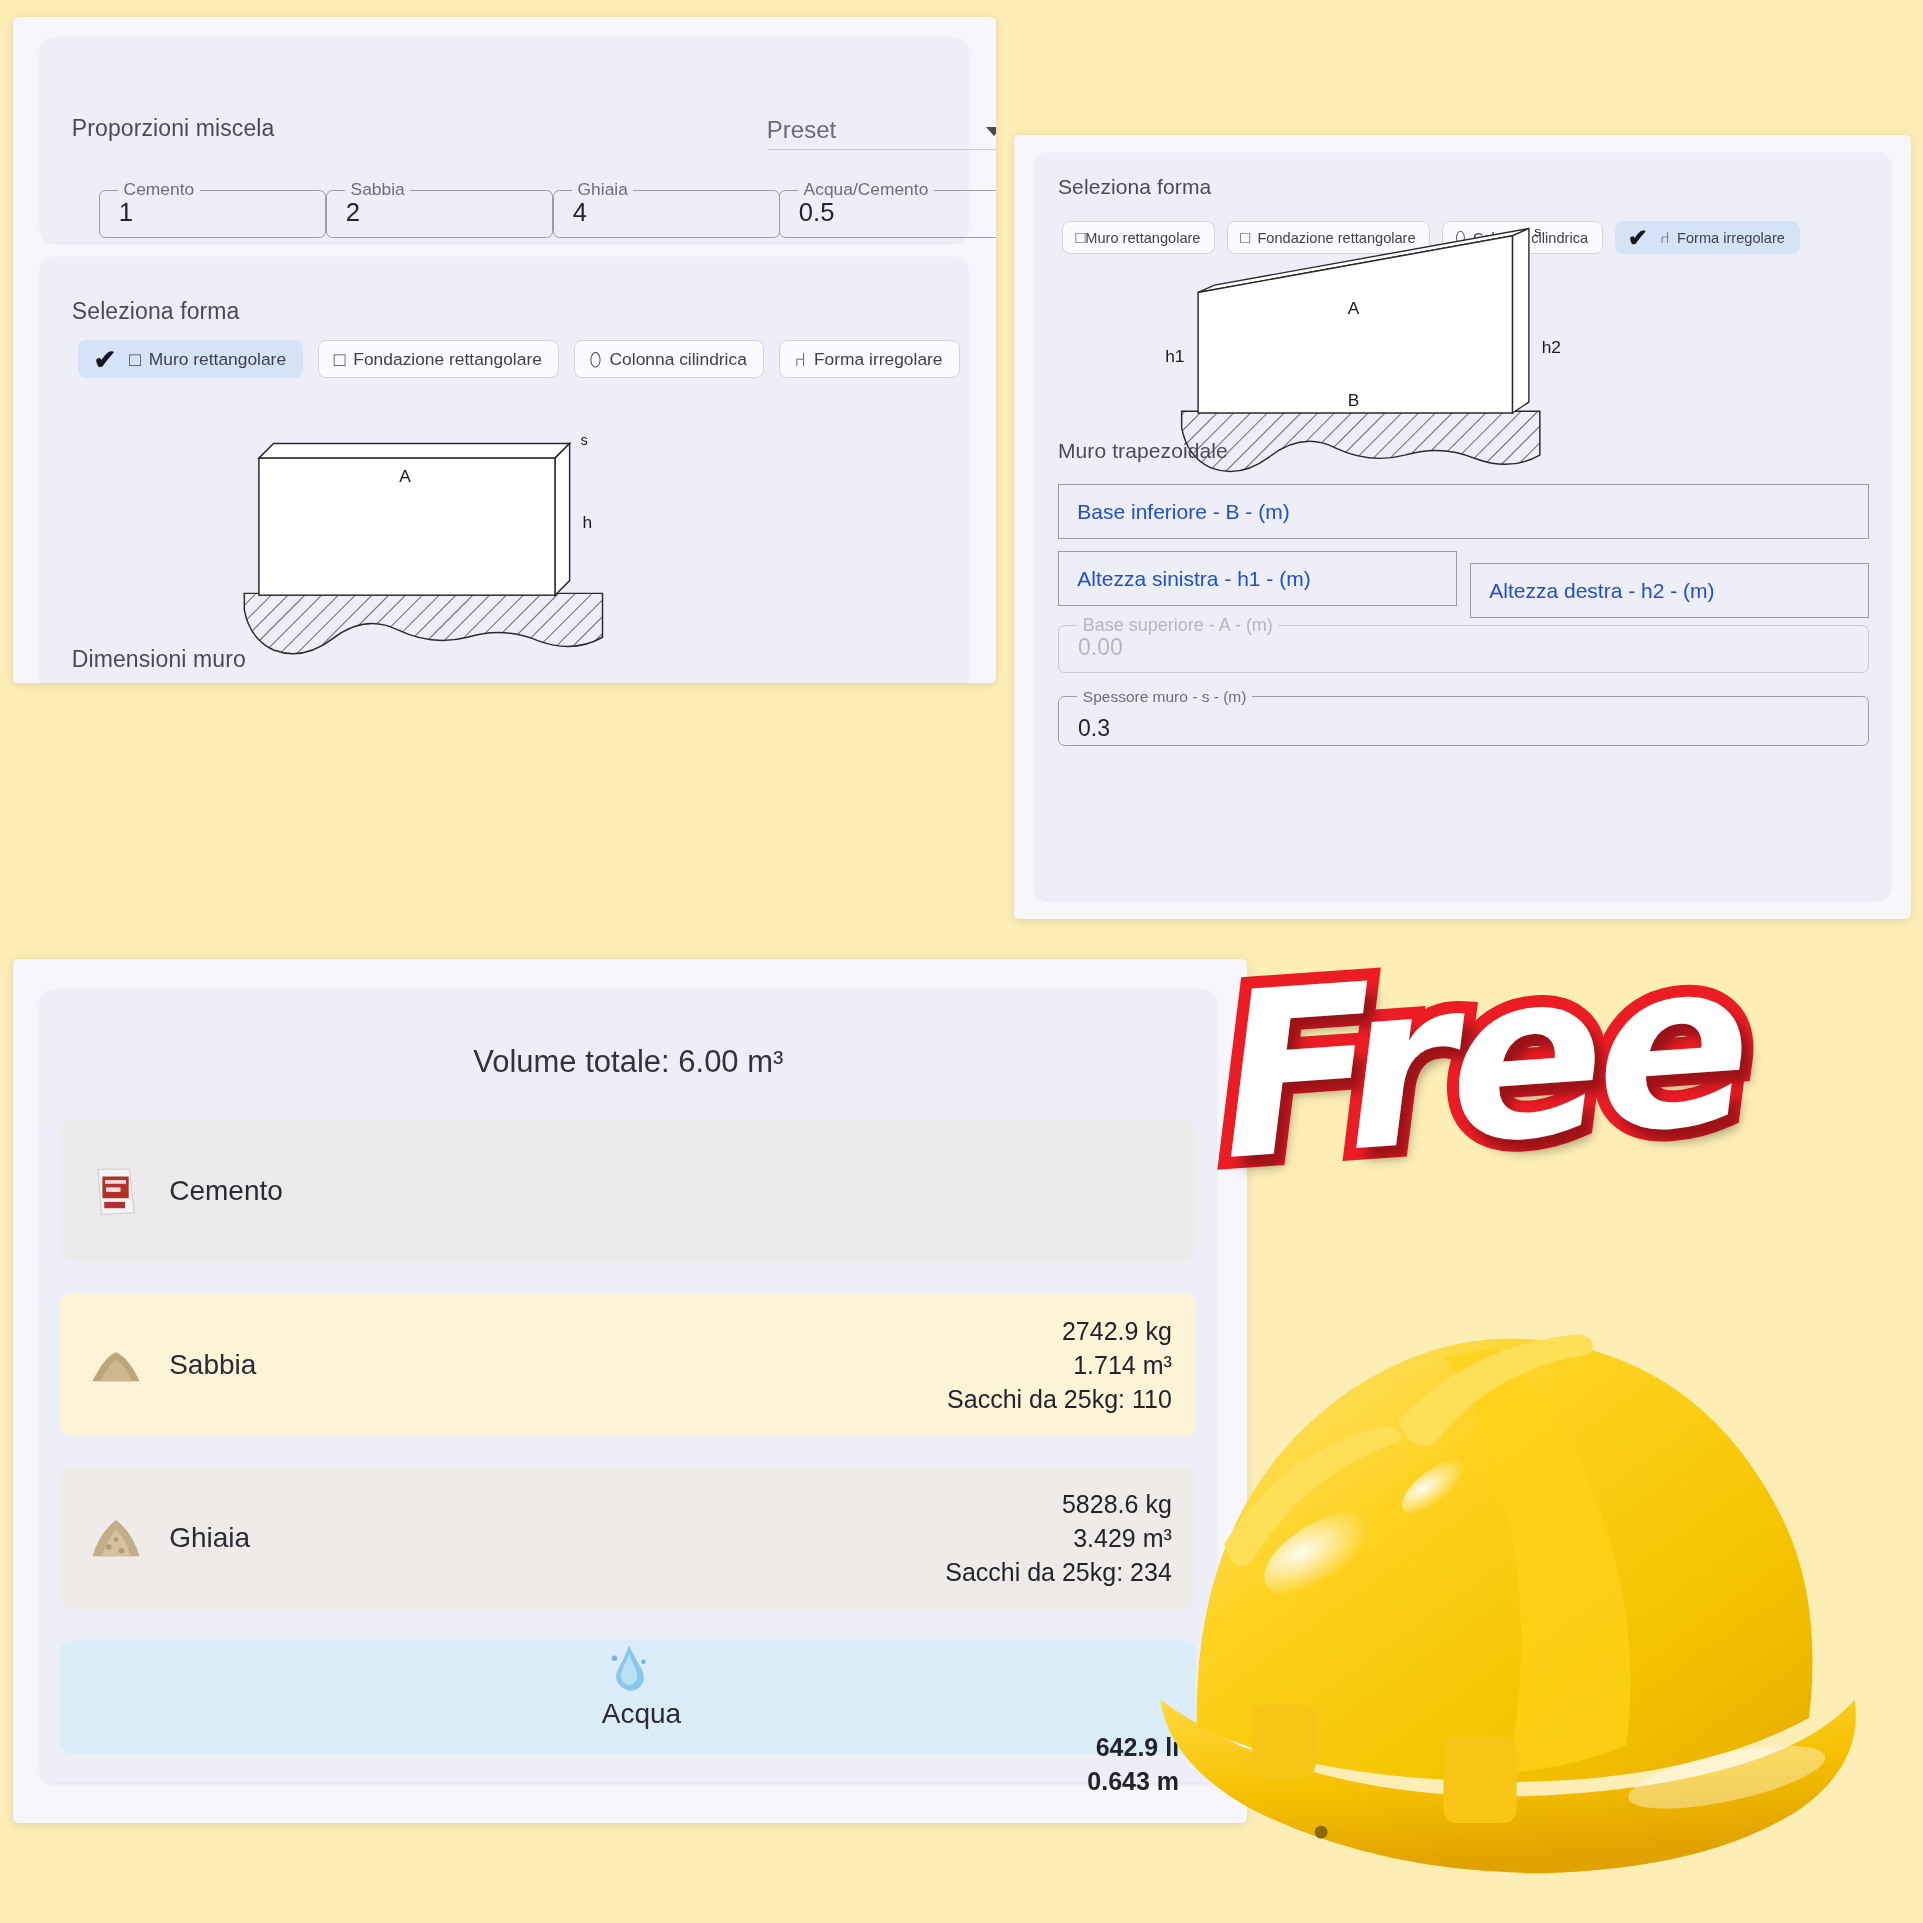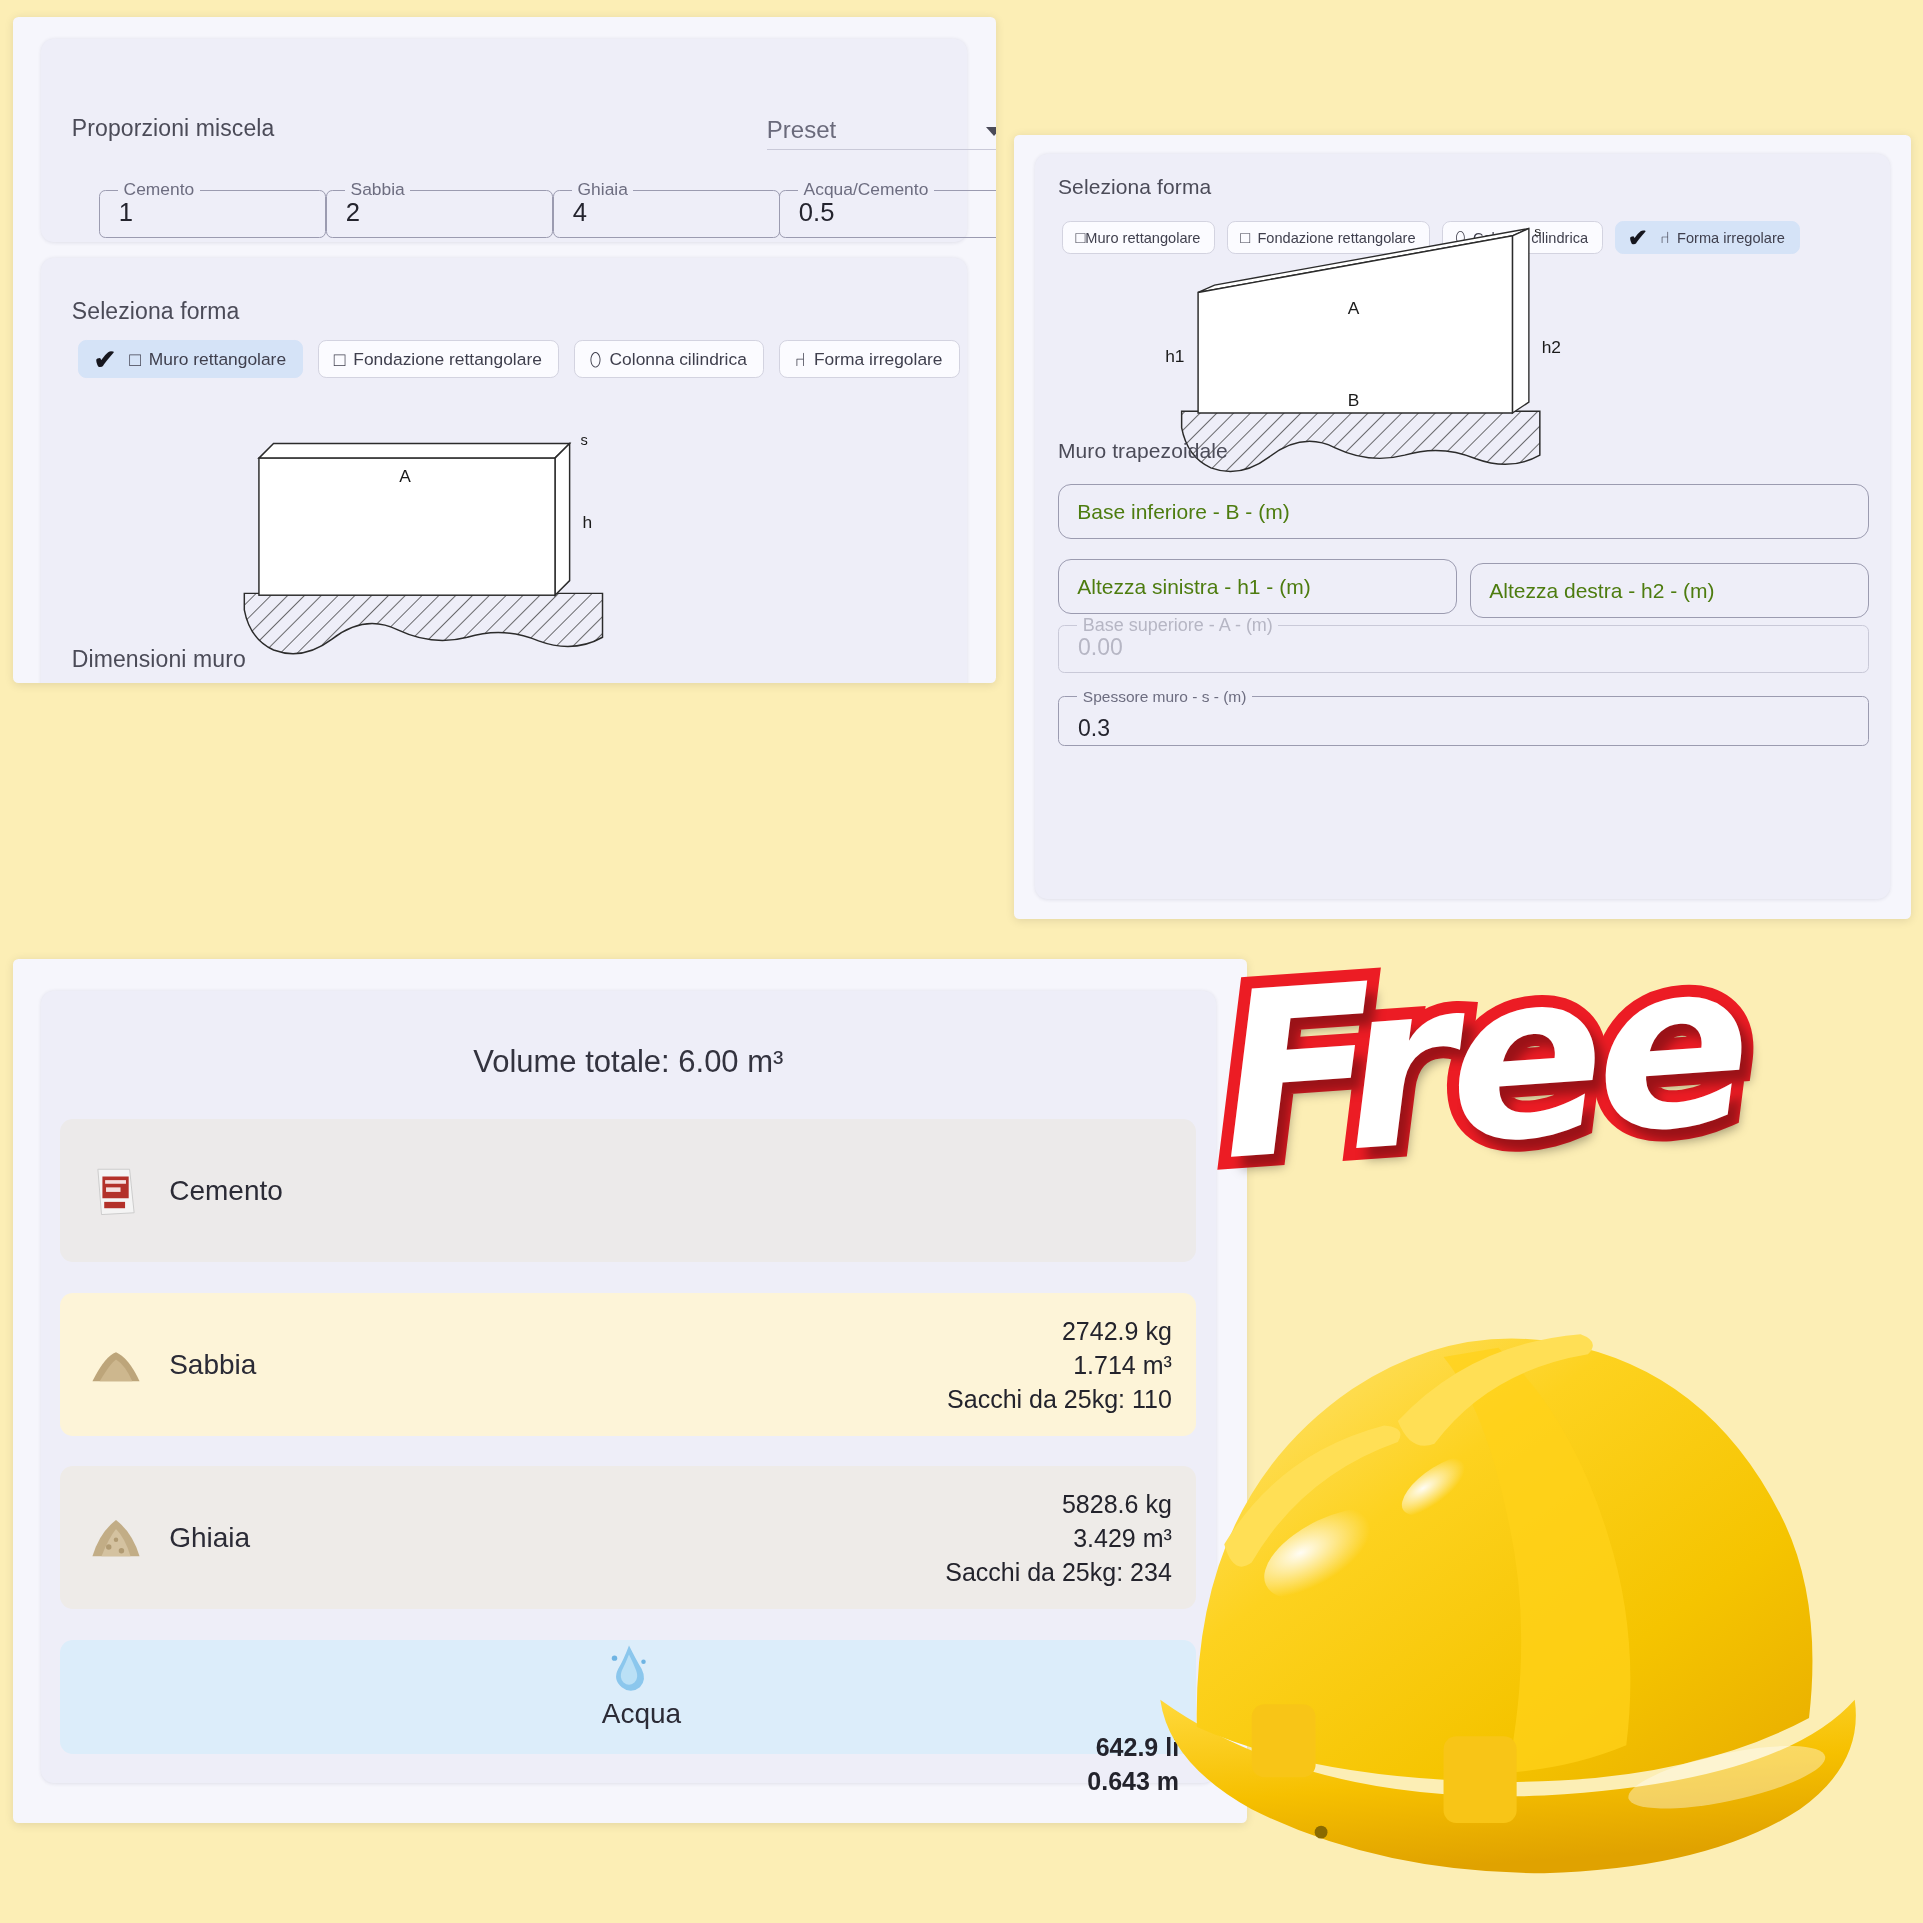--- a/index.html
+++ b/index.html
@@ -53,25 +53,25 @@
     transform: translateY(-40%);
     font-size: 25.6px;
     color: #24242e;
   }
   .of.dim fieldset { border-color: #c9c9d8; }
   .of.dim legend, .of.dim .of-val { color: #b6b6c4; }
 
   
   .pf {
     border: 1.5px solid #9b9bb0;
-    border-radius: 13px;
+    border-radius: 0;
     display: flex; align-items: center;
     padding-left: 18.3px;
     font-size: 23px;
-    color: #4d7c0f;
+    color: #1d4ed8;
     background: transparent;
   }
 
   
   .sel {
     position: absolute;
     border-bottom: 1.5px solid #c9c9d8;
     display: flex; align-items: flex-end; justify-content: space-between;
     padding-bottom: 5.5px;
   }
@@ -282,21 +282,21 @@
         <text x="12" y="152" font-size="19" fill="#1a1a1a" font-family="Liberation Sans, sans-serif">h1</text>
         <text x="424" y="142" font-size="19" fill="#1a1a1a" font-family="Liberation Sans, sans-serif">h2</text>
         <text x="416" y="14" font-size="15" fill="#1a1a1a" font-family="Liberation Sans, sans-serif">s</text>
       </svg>
 
       <div class="sect-title" style="position:absolute; left:23px; top:285px; font-size:21px;">Muro trapezoidale</div>
 
       <div class="pf" style="position:absolute; left:23px; top:330px; width:811px; height:55px; font-size:21px;">
         <span>Base inferiore - B - (m)</span>
       </div>
-      <div class="pf" style="position:absolute; left:23px; top:397px; width:399px; height:55px; font-size:21px;margin-top:8px;">
+      <div class="pf" style="position:absolute; left:23px; top:397px; width:399px; height:55px; font-size:21px;">
         <span>Altezza sinistra - h1 - (m)</span>
       </div>
       <div class="pf" style="position:absolute; left:435px; top:397px; width:399px; height:55px; font-size:21px;margin-top:12px;">
         <span>Altezza destra - h2 - (m)</span>
       </div>
 
       <div class="of dim" style="position:absolute; left:23px; top:462px; width:811px; height:57px;">
         <fieldset>
             <legend style="font-size:18px;">Base superiore - A - (m)</legend>
           </fieldset>

